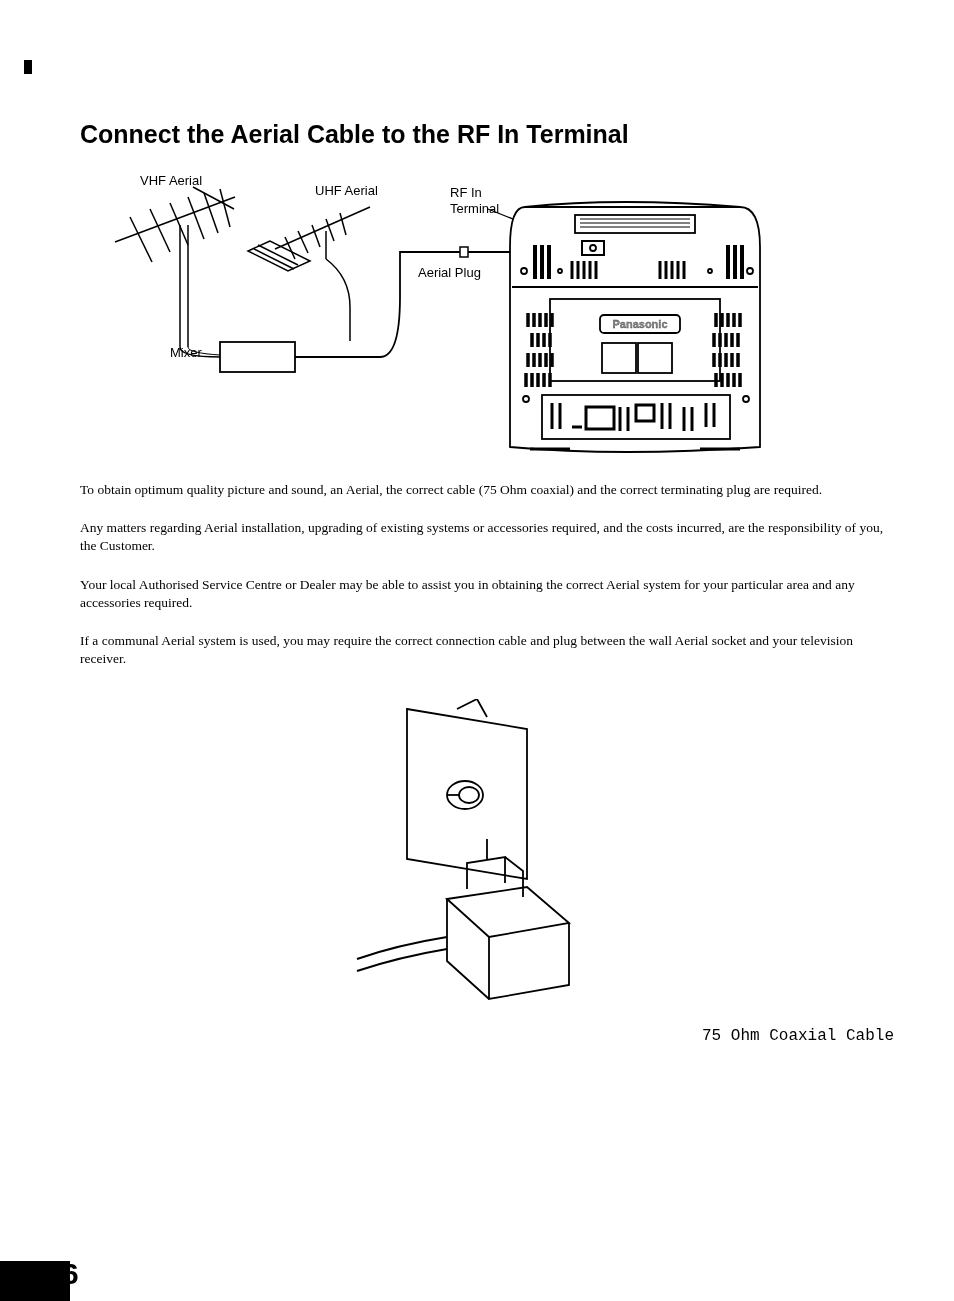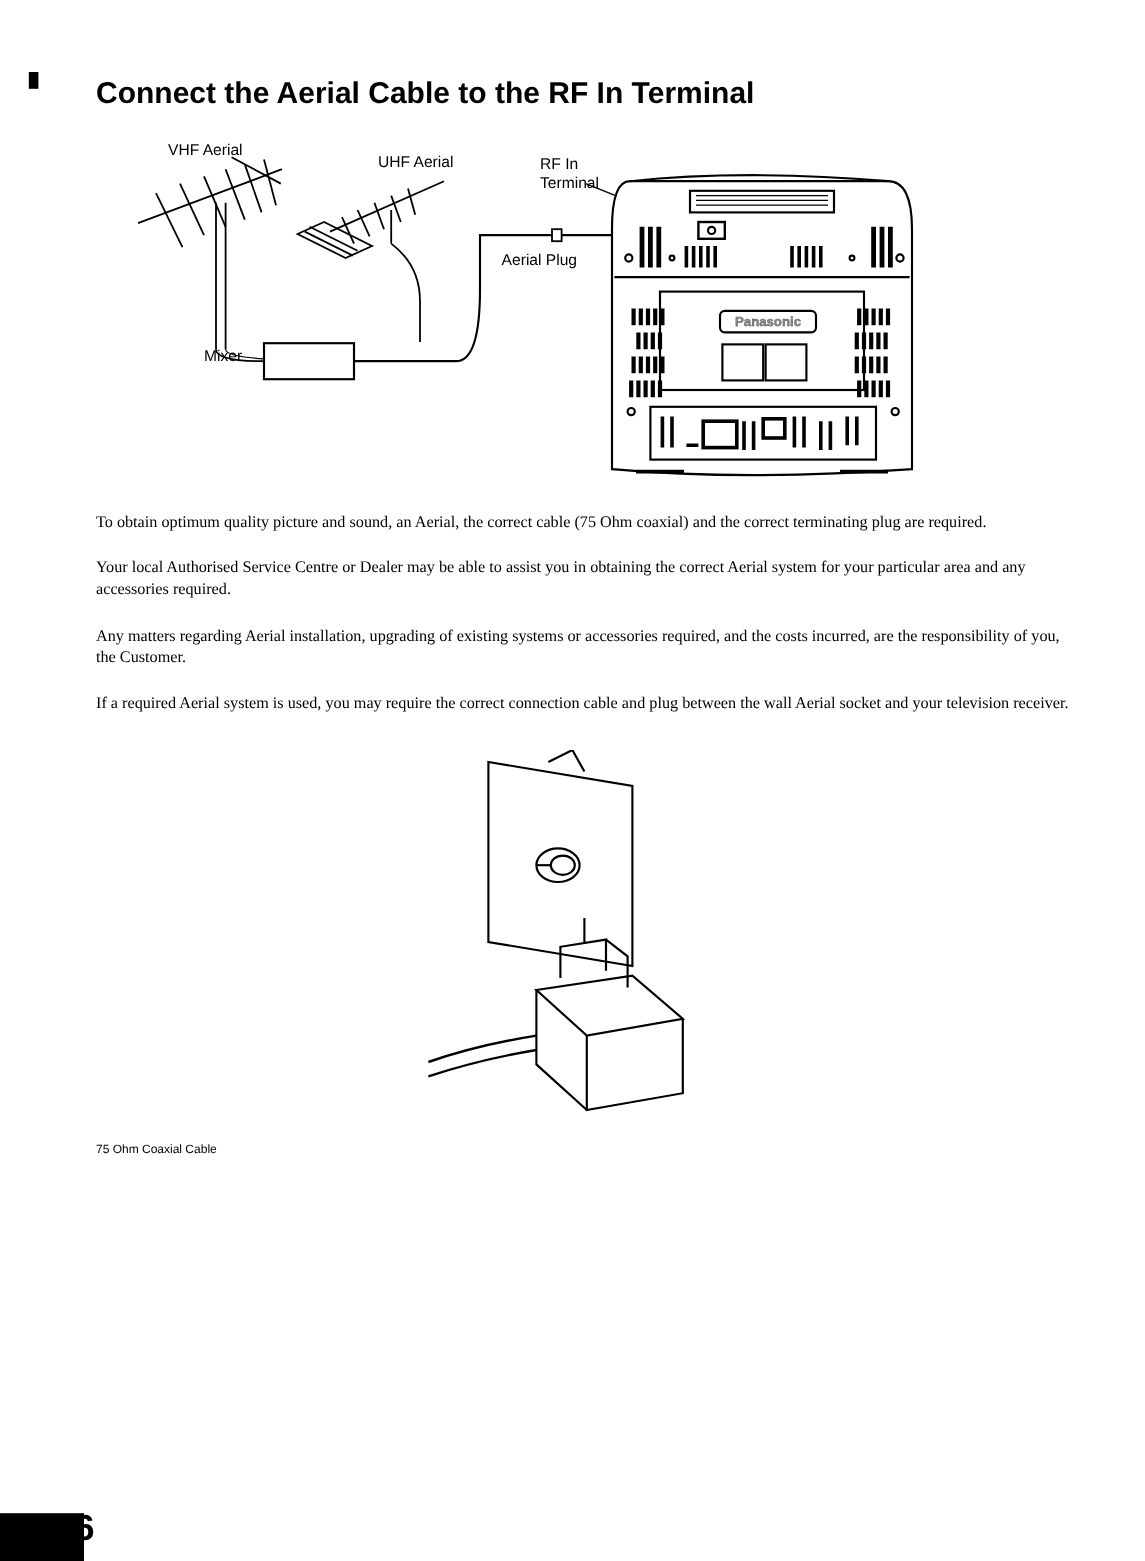--- a/index.html
+++ b/index.html
@@ -6,21 +6,21 @@
     margin: 0;
     padding: 0;
     background: #ffffff;
     font-family: Arial, Helvetica, sans-serif;
     color: #000;
     width: 954px;
     height: 1301px;
     position: relative;
   }
   .page {
-    padding: 64px 60px 40px 80px;
+    padding: 120px 60px 40px 80px;
     box-sizing: border-box;
   }
   .title {
     font-size: 25px;
     font-weight: bold;
     margin-bottom: 18px;
   }
   .diagram-top {
     width: 770px;
     height: 290px;
@@ -32,23 +32,24 @@
     margin: 0 0 20px 0;
     font-family: Liberation Serif, serif;
   }
   .diagram-bottom {
     width: 300px;
     height: 320px;
     margin: 30px auto 8px auto;
     display: block;
   }
   .caption-bottom {
-    text-align: left;
-    font-size: 10px;
+    text-align: right;
+    font-size: 16px;
     margin-top: 4px;
+    font-family: Liberation Mono, monospace;
   }
   .page-num {
     position: absolute;
     left: 62px;
     bottom: 10px;
     font-size: 30px;
     font-weight: bold;
   }
   .scan-bar {
     position: absolute;
@@ -259,23 +260,23 @@
       </g>
 
       <line x1="450" y1="282" x2="490" y2="282" stroke-width="3"></line>
       <line x1="620" y1="282" x2="660" y2="282" stroke-width="3"></line>
     </g>
     <text x="560" y="161" class="brand-label" text-anchor="middle">Panasonic</text>
   </svg>
 
   <div class="body-text">
     <p>To obtain optimum quality picture and sound, an Aerial, the correct cable (75 Ohm coaxial) and the correct terminating plug are required.</p>
+    <p>Any matters regarding Aerial installation, upgrading of existing systems or accessories required, and the costs incurred, are the responsibility of you, the Customer.</p>
     <p>Your local Authorised Service Centre or Dealer may be able to assist you in obtaining the correct Aerial system for your particular area and any accessories required.</p>
-    <p>Any matters regarding Aerial installation, upgrading of existing systems or accessories required, and the costs incurred, are the responsibility of you, the Customer.</p>
-    <p>If a required Aerial system is used, you may require the correct connection cable and plug between the wall Aerial socket and your television receiver.</p>
+    <p>If a communal Aerial system is used, you may require the correct connection cable and plug between the wall Aerial socket and your television receiver.</p>
   </div>
 
   
   <svg class="diagram-bottom" viewBox="0 0 300 320">
     <g stroke="#000" stroke-width="1.8" fill="none">
 
       <path d="M70 10 L190 30 L190 180 L70 160 Z"></path>
 
       <path d="M120 10 L140 0 L150 18"></path>
 

